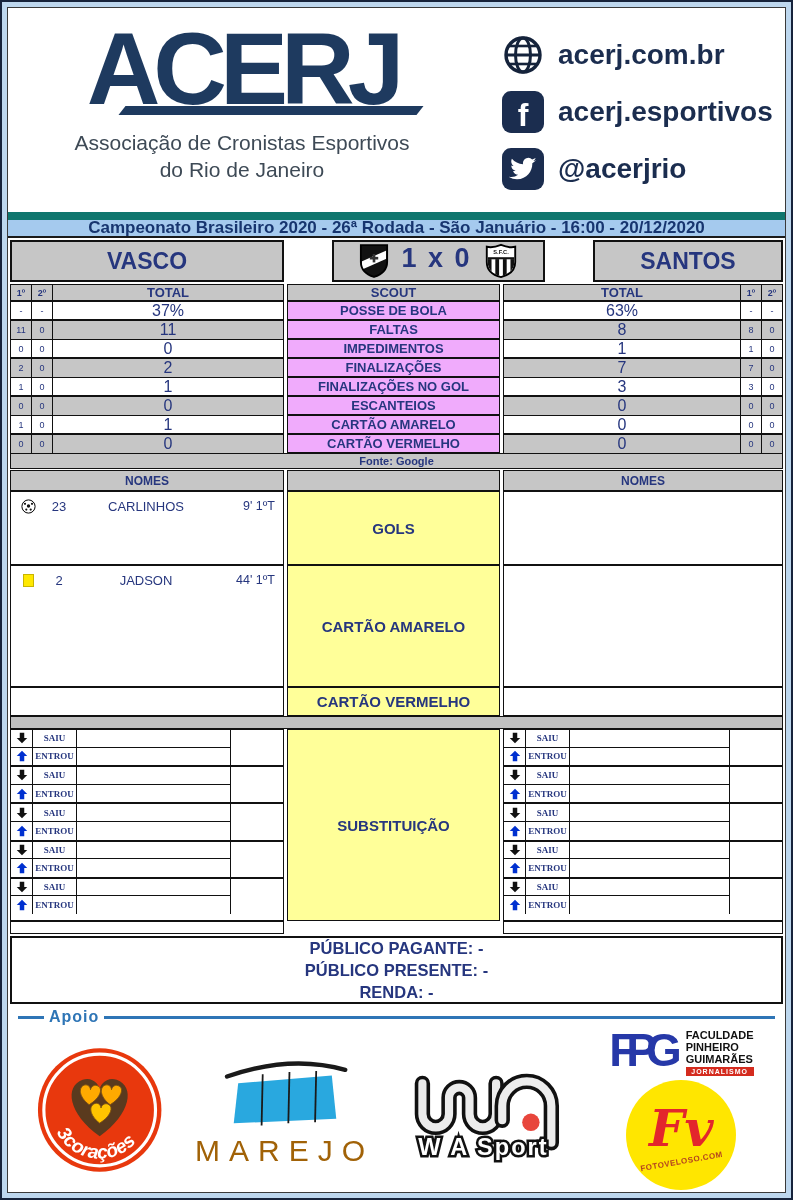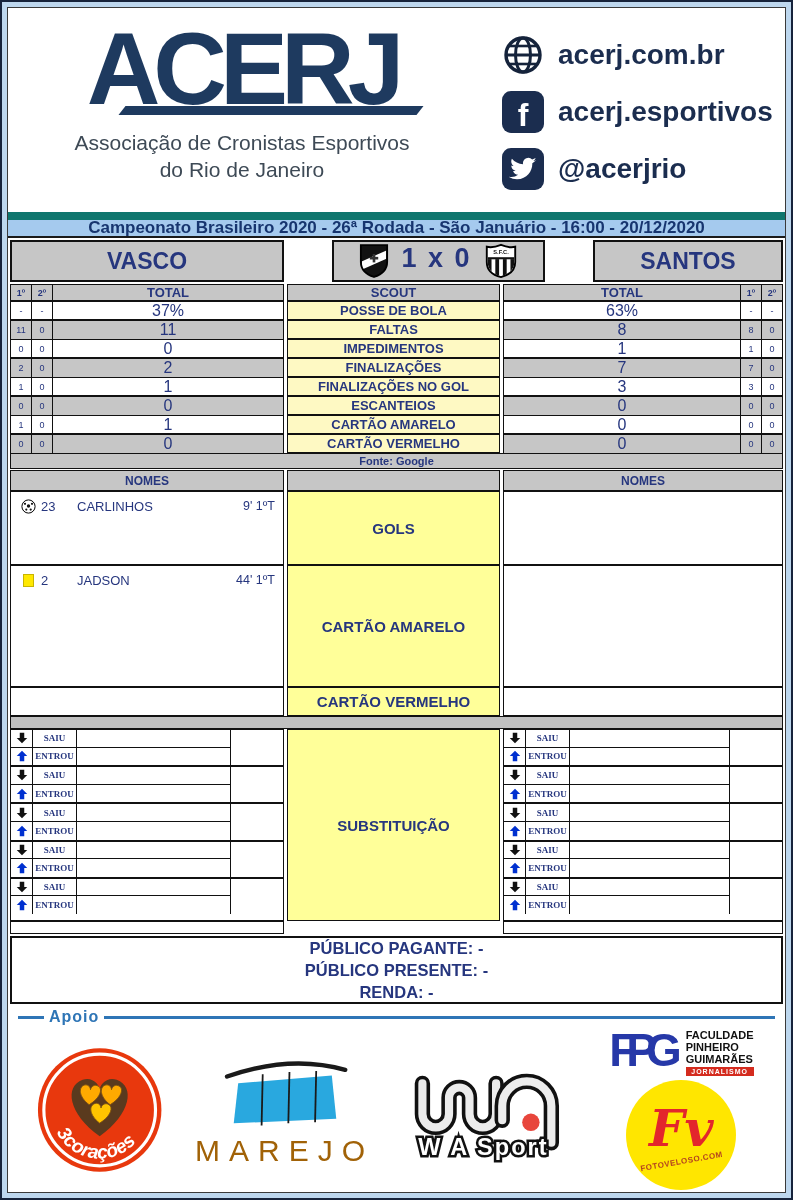--- a/index.html
+++ b/index.html
@@ -46,37 +46,37 @@
   .r-split .h-sm { border-right:none; border-left:1px solid #111; }
   .h-total { font-size:13px; }
 
   .stat-rowband { height:19px; }
   .stat-rowband .panel { height:19px; }
   .s-cell { display:flex; align-items:center; justify-content:center; height:100%; color:#26367E; }
   .s-sm { font-size:9px; }
   .l-stat .s-cell { border-right:1px solid #111; } .l-stat .s-cell:last-child { border-right:none; }
   .r-stat .s-cell { border-left:1px solid #111; } .r-stat .s-cell:first-child { border-left:none; }
   .s-total { font-size:16px; }
-  .c-stat { display:flex; align-items:center; justify-content:center; font-size:13px; font-weight:600; color:#26367E; background:#fef9c3; }
+  .c-stat { display:flex; align-items:center; justify-content:center; font-size:13px; font-weight:600; color:#26367E; background:#f0abfc; }
   #stats-body .stat-rowband:nth-child(even) .s-cell { background:#C6C6C6; }
 
   .fonte-bar { height:16px; margin:0 2px; background:#C6C6C6; border:1px solid #111;
     display:flex; align-items:center; justify-content:center; font-size:11px; font-weight:800; color:#26367E; }
 
   .names-band { height:21px; margin-top:1px; }
   .names-band .panel { display:flex; align-items:center; justify-content:center; font-size:12px; font-weight:800; color:#26367E; }
 
   .ev-band .side-cell { background:#fff; }
   .gols-band { height:74px; }
   .amarelo-band { height:122px; }
   .vermelho-band { height:29px; }
   .c-label { display:flex; align-items:center; justify-content:center; font-size:15px; font-weight:600; color:#26367E; background:#FFFF99; text-align:center; }
   .entry-row { display:grid; grid-template-columns:26px 36px 1fr 64px; align-items:center; padding:4px 4px 0 4px; height:24px; }
   .entry-icon { display:flex; align-items:center; justify-content:center; }
-  .entry-num, .entry-name { font-size:13px; color:#26367E; }
+  .entry-num, .entry-name { text-align:center; font-size:13px; color:#26367E; }
   .entry-time { text-align:right; font-size:12.5px; color:#26367E; padding-right:4px; }
   .ycard { width:11px; height:13px; background:#FFE800; border:1px solid #C8B400; }
 
   .gray-sep { height:13px; margin:0 2px; background:#C0C0C0; border:1px solid #111; }
 
   .subs-band { height:192px; }
   .subs-panel { display:flex; flex-direction:column; background:#fff; }
   .sub-pair { display:grid; grid-template-columns:22px 44px 1fr 52px; grid-auto-rows:17.6px; border-bottom:2px solid #111;font-family:Liberation Serif, serif; }
   .subs-panel .sub-pair:last-child { border-bottom:none; }
   .sub-cell { border-right:1px solid #111; display:flex; align-items:center; justify-content:center; }

